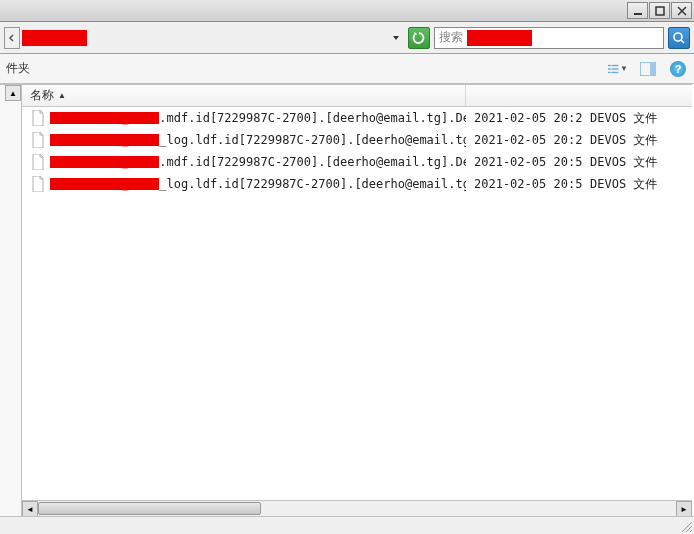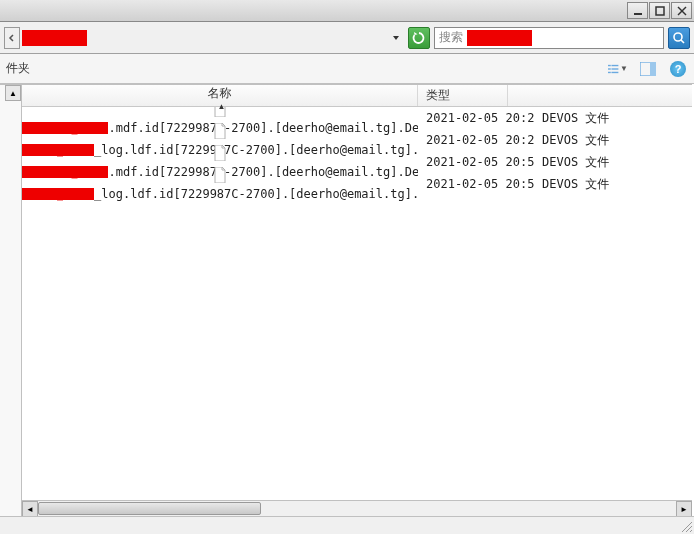--- a/index.html
+++ b/index.html
@@ -30,21 +30,21 @@
 .help-icon { width: 16px; height: 16px; border-radius: 50%; background: radial-gradient(#6ac6f5, #2a8dc5); color: #fff; display: flex; align-items: center; justify-content: center; font-weight: bold; font-size: 11px; }
 
 .content { position: absolute; top: 84px; left: 0; right: 2px; bottom: 18px; display: flex; border-top: 1px solid #c0c0c0; }
 .sidebar-sliver { width: 22px; background: #f8f8f8; border-right: 1px solid #c0c0c0; position: relative; }
 .sidebar-scroll-up { position: absolute; top: 0; right: 0; width: 16px; height: 16px; background: #e8e8e8; border: 1px solid #aaa; display: flex; align-items: center; justify-content: center; font-size: 8px; }
 
 .file-area { flex: 1; position: relative; background: #fff; display: flex; flex-direction: column; }
 .file-scroll { flex: 1; overflow: auto; }
 .header-row { display: flex; height: 22px; background: linear-gradient(#fdfdfd, #f0f0f0); border-bottom: 1px solid #c8c8c8; font-size: 12px; position: sticky; top: 0; }
 .header-cell { border-right: 1px solid #d8d8d8; padding: 0 8px; display: flex; align-items: center; color: #333; cursor: pointer; white-space: nowrap; }
-.col-name { width: 396px; flex-direction: column; }
+.col-name { width: 444px; }
 .col-date { width: 116px; }
 .col-type { width: 90px; }
 .sort-arrow { margin-left: 4px; font-size: 8px; }
 
 .file-row { display: flex; height: 22px; align-items: center; font-family: "SimSun", "NSimSun", monospace; font-size: 12px; color: #222; }
 .cell { padding: 0 8px; white-space: nowrap; overflow: hidden; display: flex; align-items: center; }
 .cell.col-name { gap: 4px; }
 .file-icon { width: 16px; height: 16px; display: inline-flex; align-items: center; justify-content: center; flex-shrink: 0; }
 .file-icon svg { width: 14px; height: 16px; }
 .fname { display: inline-flex; align-items: center; gap: 0; }
@@ -147,21 +147,20 @@
   <div class="sidebar-sliver">
     <div class="sidebar-scroll-up">▲</div>
   </div>
   <div class="file-area">
     <div class="file-scroll">
       <div class="header-row">
         <div class="header-cell col-name">
             <span>名称</span>
             <span class="sort-arrow">▲</span>
           </div>
-        <div class="header-cell col-type">类型</div>
       </div>
       <div id="rows">
           <div class="file-row">
             <div class="cell col-name">
               <span class="file-icon">
                 <svg viewBox="0 0 14 16">
                   <path d="M2 0 H9 L12 3 V16 H2 Z" fill="#fff" stroke="#b0b0b0"></path>
                   <path d="M9 0 V3 H12" fill="none" stroke="#b0b0b0"></path>
                 </svg>
               </span>

